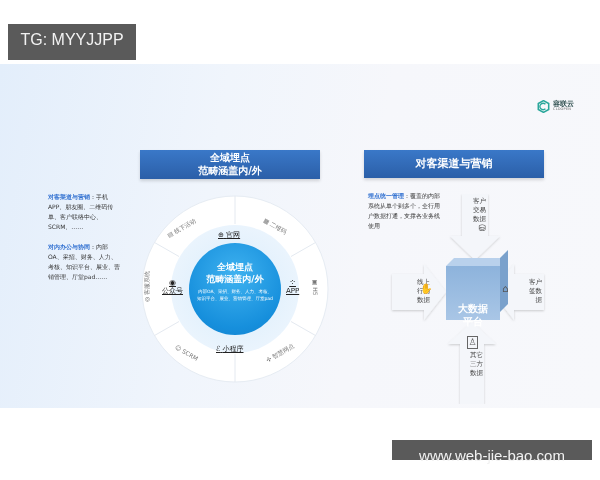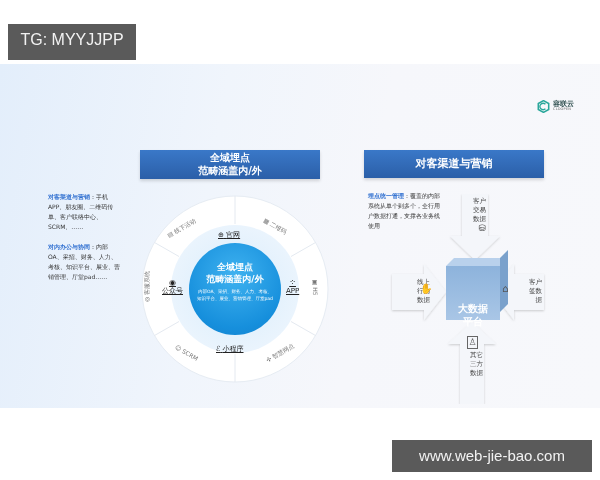--- a/index.html
+++ b/index.html
@@ -1,19 +1,19 @@
 <!DOCTYPE html>
 <html><head>
 <meta charset="utf-8">
 <style>
   html,body{margin:0;padding:0;}
   body{width:600px;height:480px;position:relative;background:#ffffff;font-family:"DejaVu Sans",sans-serif;overflow:hidden;}
   .wm{position:absolute;background:#5a5a5a;color:#f2f2f2;font-family:"Liberation Sans",sans-serif;}
   .wm-top{left:8px;top:24px;width:128px;height:36px;line-height:32px;font-size:16px;text-align:center;}
-  .wm-bot{left:392px;top:440px;width:200px;height:32px;line-height:32px;font-size:15px;text-align:center;}
+  .wm-bot{left:392px;top:440px;width:200px;height:20px;line-height:32px;font-size:15px;text-align:center;}
   .slide{position:absolute;left:0;top:64px;width:600px;height:344px;overflow:hidden;
     background:linear-gradient(100deg,#e3eefb 0%,#f0f5fc 35%,#f6f7fb 60%,#f7f8fb 100%);}
   .slide-title{position:absolute;left:0;width:600px;top:42px;text-align:center;font-size:15px;font-weight:bold;color:#222;letter-spacing:1px;}
   .logo{position:absolute;left:537px;top:27px;display:flex;align-items:center;gap:3px;margin-top:9px;}
   .logo-text{display:flex;flex-direction:column;line-height:1;}
   .logo-cn{font-size:7px;font-weight:bold;color:#2f4f4f;}
   .logo-en{font-size:3.5px;color:#666;letter-spacing:0.2px;}
   .banner{position:absolute;height:28px;background:linear-gradient(180deg,#3a78c8,#2b5fa8);color:#fff;font-weight:bold;text-align:center;box-shadow:0 2px 3px rgba(0,0,0,0.15);}
   .banner-left{left:140px;top:86px;width:180px;font-size:10px;line-height:13px;padding-top:1px;}
   .banner-right{left:364px;top:86px;width:180px;font-size:11px;line-height:28px;}

